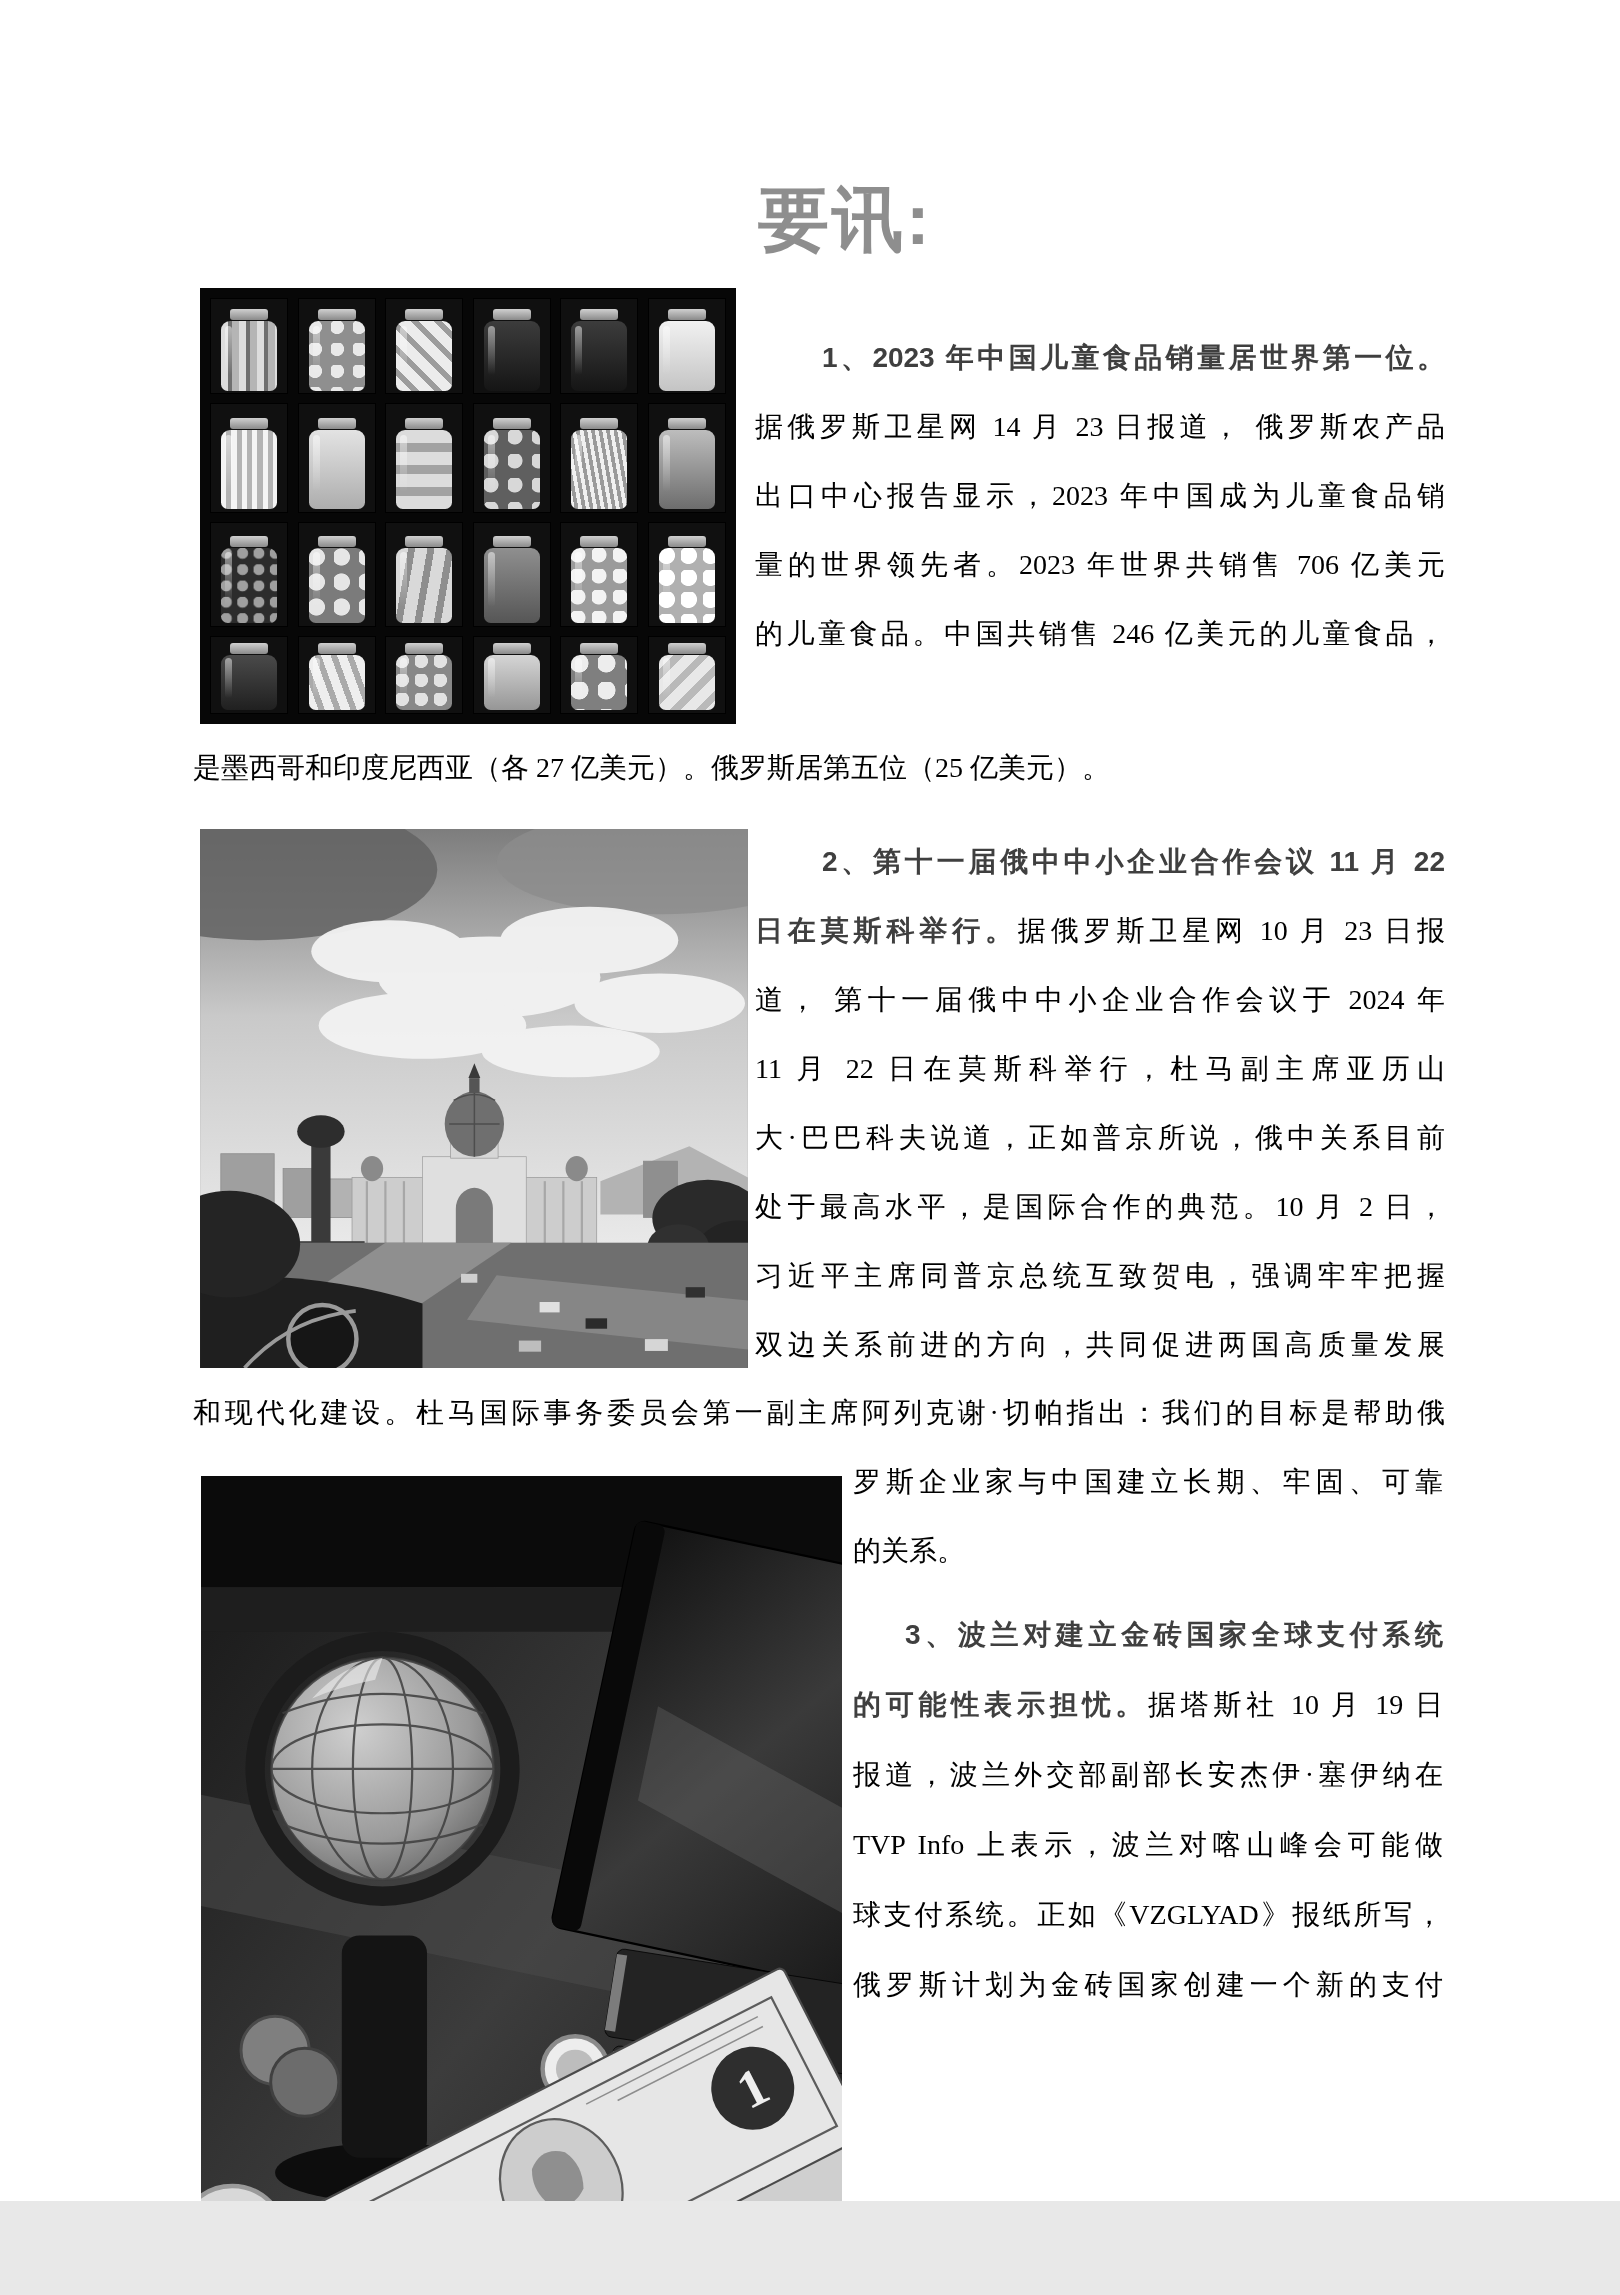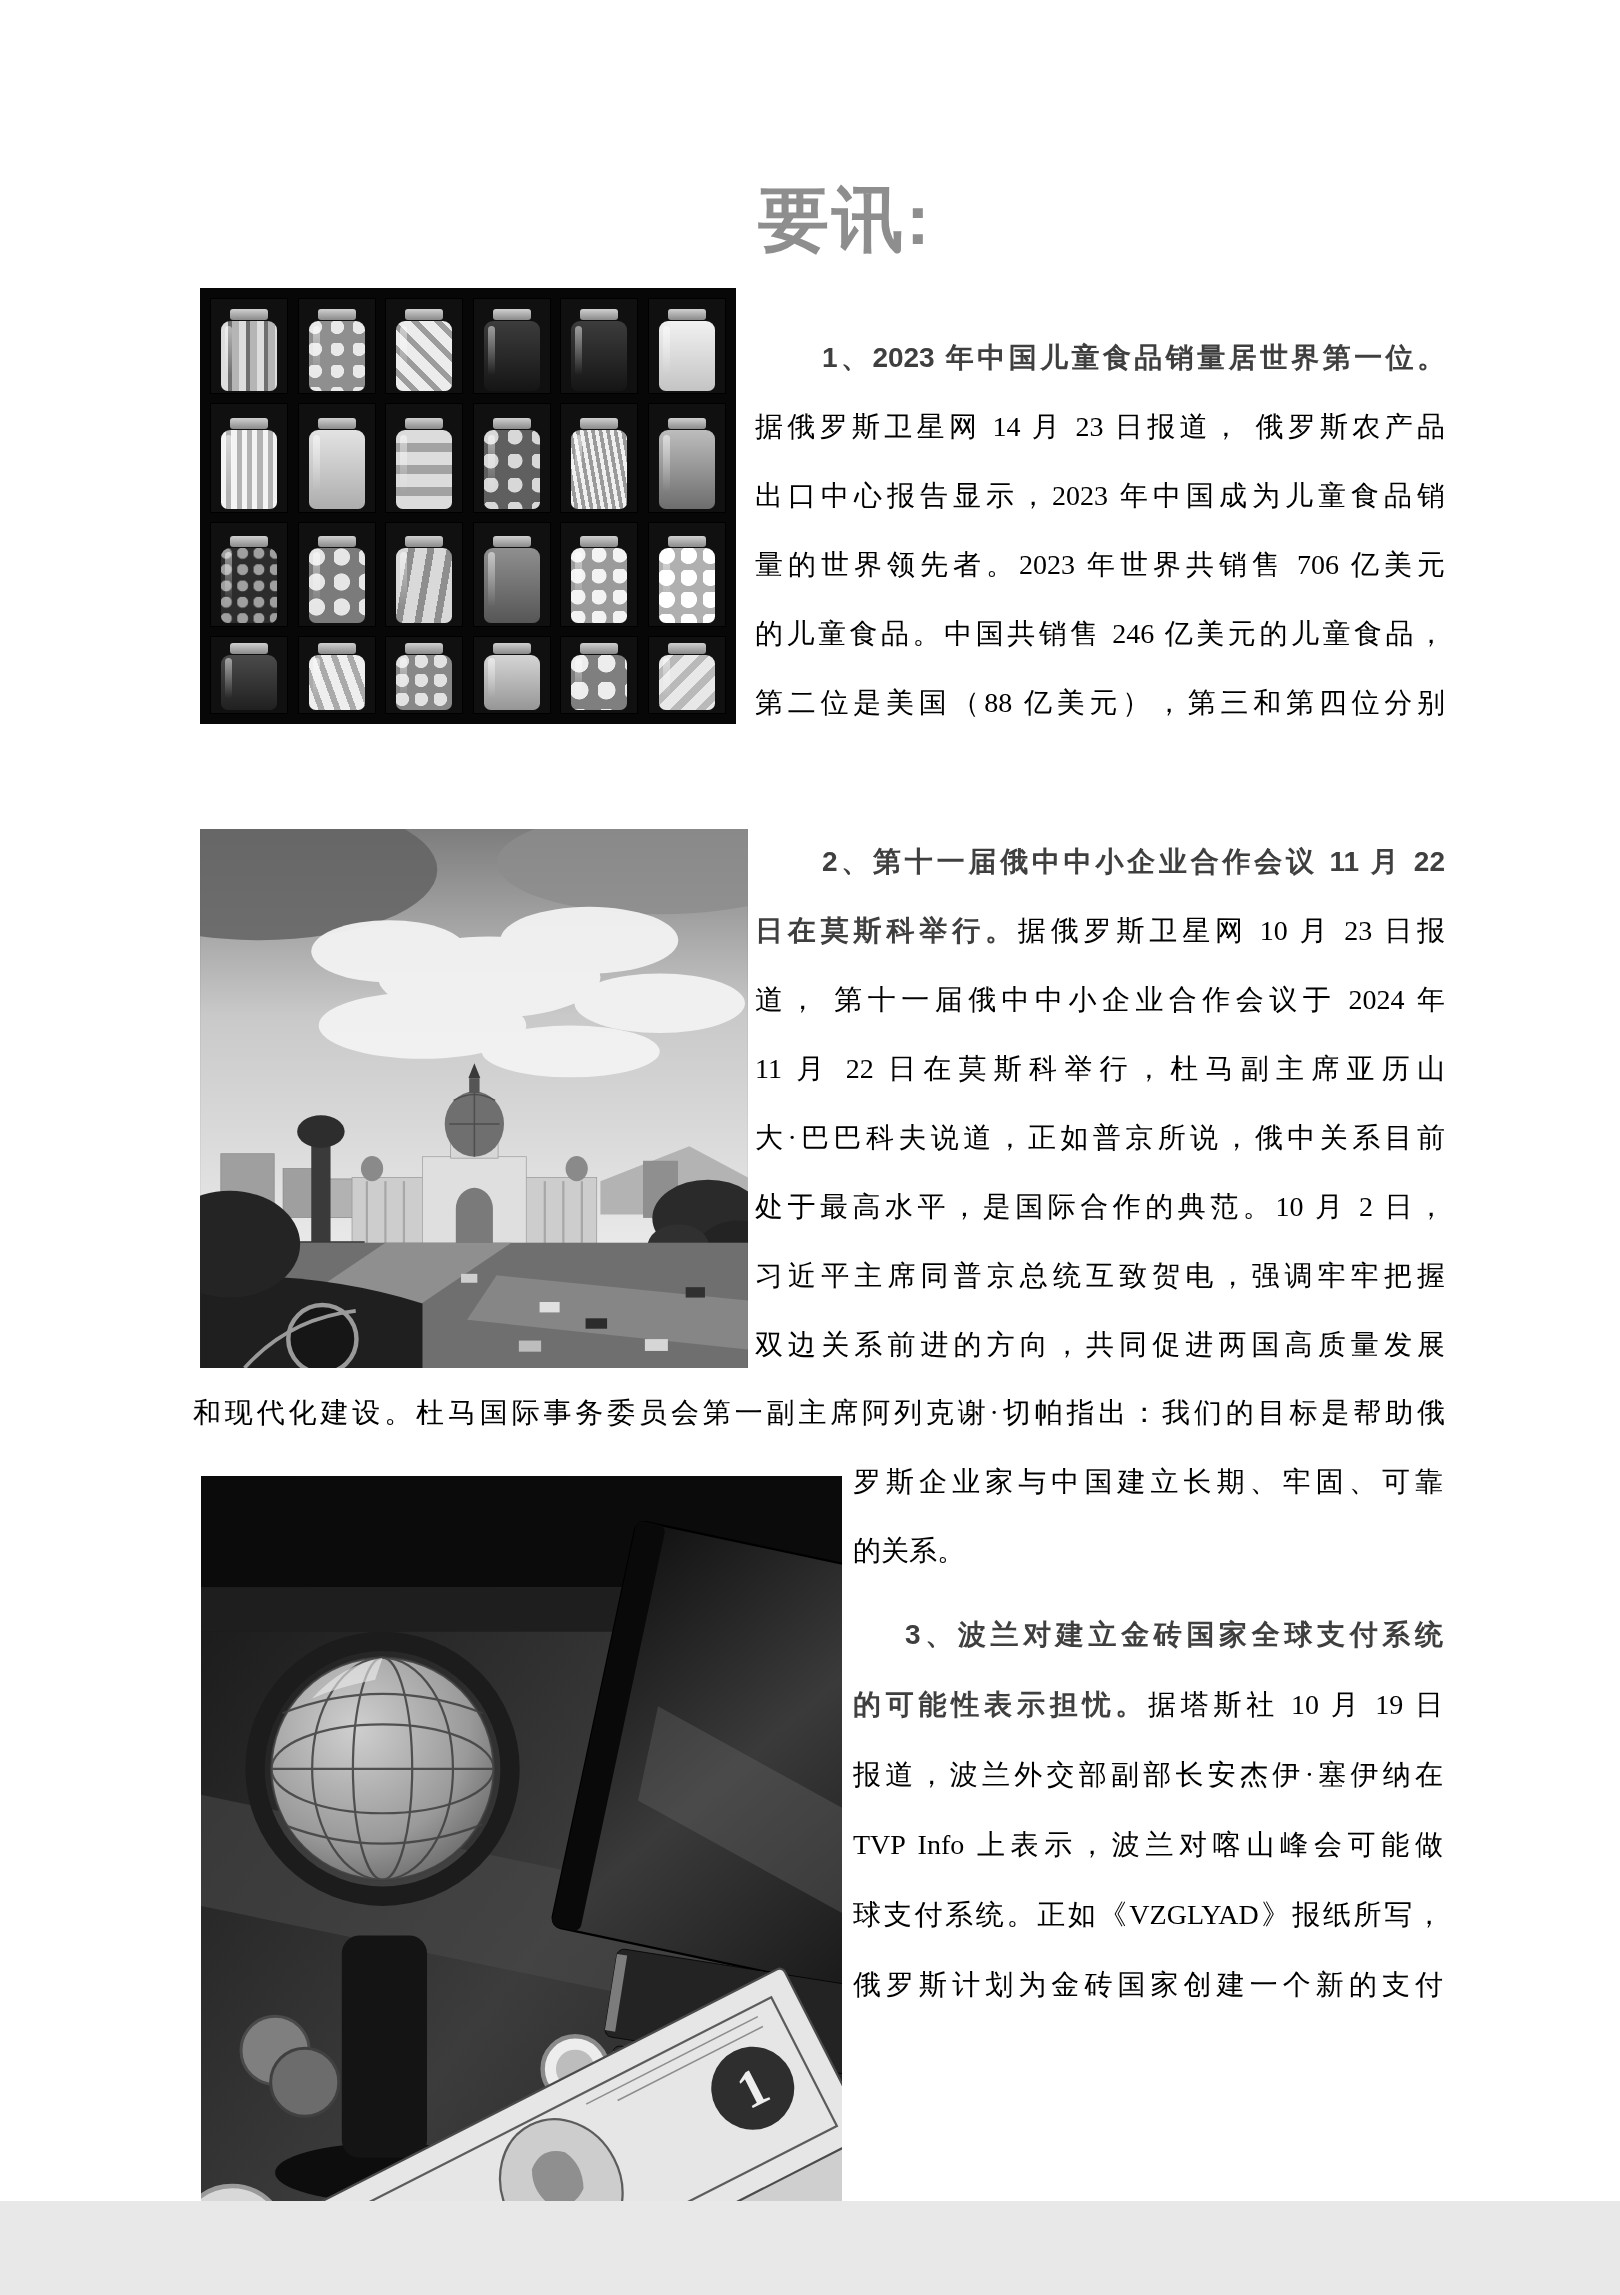--- a/index.html
+++ b/index.html
@@ -318,21 +318,23 @@
       </g>
     </svg>
   </figure>
 
   <div class="lines" id="colA">
       <div class="line just ind"><span class="b">1、2023 年中国儿童食品销量居世界第一位。</span></div>
       <div class="line just"><span class="r">据俄罗斯卫星网 14 月 23 日报道， 俄罗斯农产品</span></div>
       <div class="line just"><span class="r">出口中心报告显示，2023 年中国成为儿童食品销</span></div>
       <div class="line just"><span class="r">量的世界领先者。2023 年世界共销售 706 亿美元</span></div>
       <div class="line just"><span class="r">的儿童食品。中国共销售 246 亿美元的儿童食品，</span></div>
-      <div class="line just"><span class="r">第二位是美国（88 亿美元），第三和第四位分别</span></div>
+    </div>
+  <div class="lines" id="fullA">
+      <div class="line"><span class="r">是墨西哥和印度尼西亚（各 27 亿美元）。俄罗斯居第五位（25 亿美元）。</span></div>
     </div>
   <div class="lines" id="colB">
       <div class="line just ind"><span class="b">2、第十一届俄中中小企业合作会议 11 月 22</span></div>
       <div class="line just"><span class="b">日在莫斯科举行。</span><span class="r">据俄罗斯卫星网 10 月 23 日报</span></div>
       <div class="line just"><span class="r">道， 第十一届俄中中小企业合作会议于 2024 年</span></div>
       <div class="line just"><span class="r">11 月 22 日在莫斯科举行，杜马副主席亚历山</span></div>
       <div class="line just"><span class="r">大·巴巴科夫说道，正如普京所说，俄中关系目前</span></div>
       <div class="line just"><span class="r">处于最高水平，是国际合作的典范。10 月 2 日，</span></div>
       <div class="line just"><span class="r">习近平主席同普京总统互致贺电，强调牢牢把握</span></div>
       <div class="line just"><span class="r">双边关系前进的方向，共同促进两国高质量发展</span></div>

